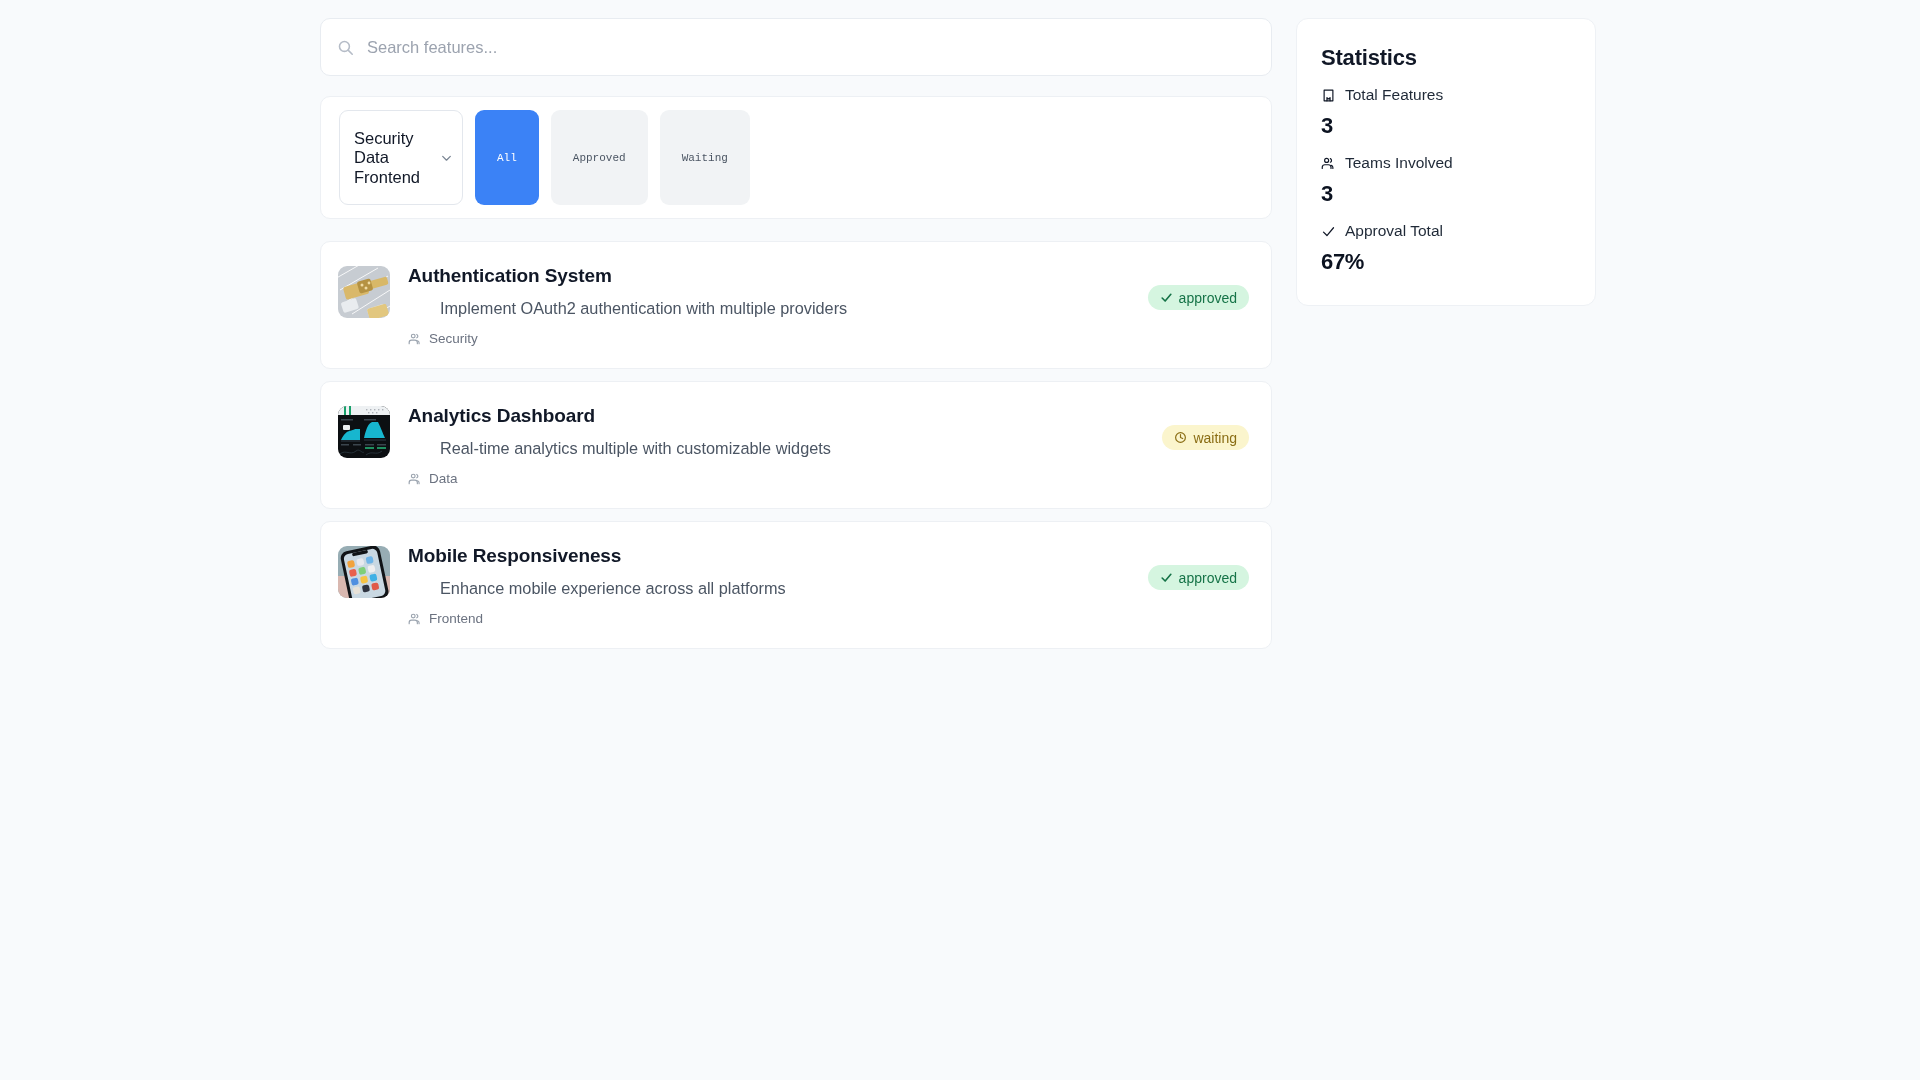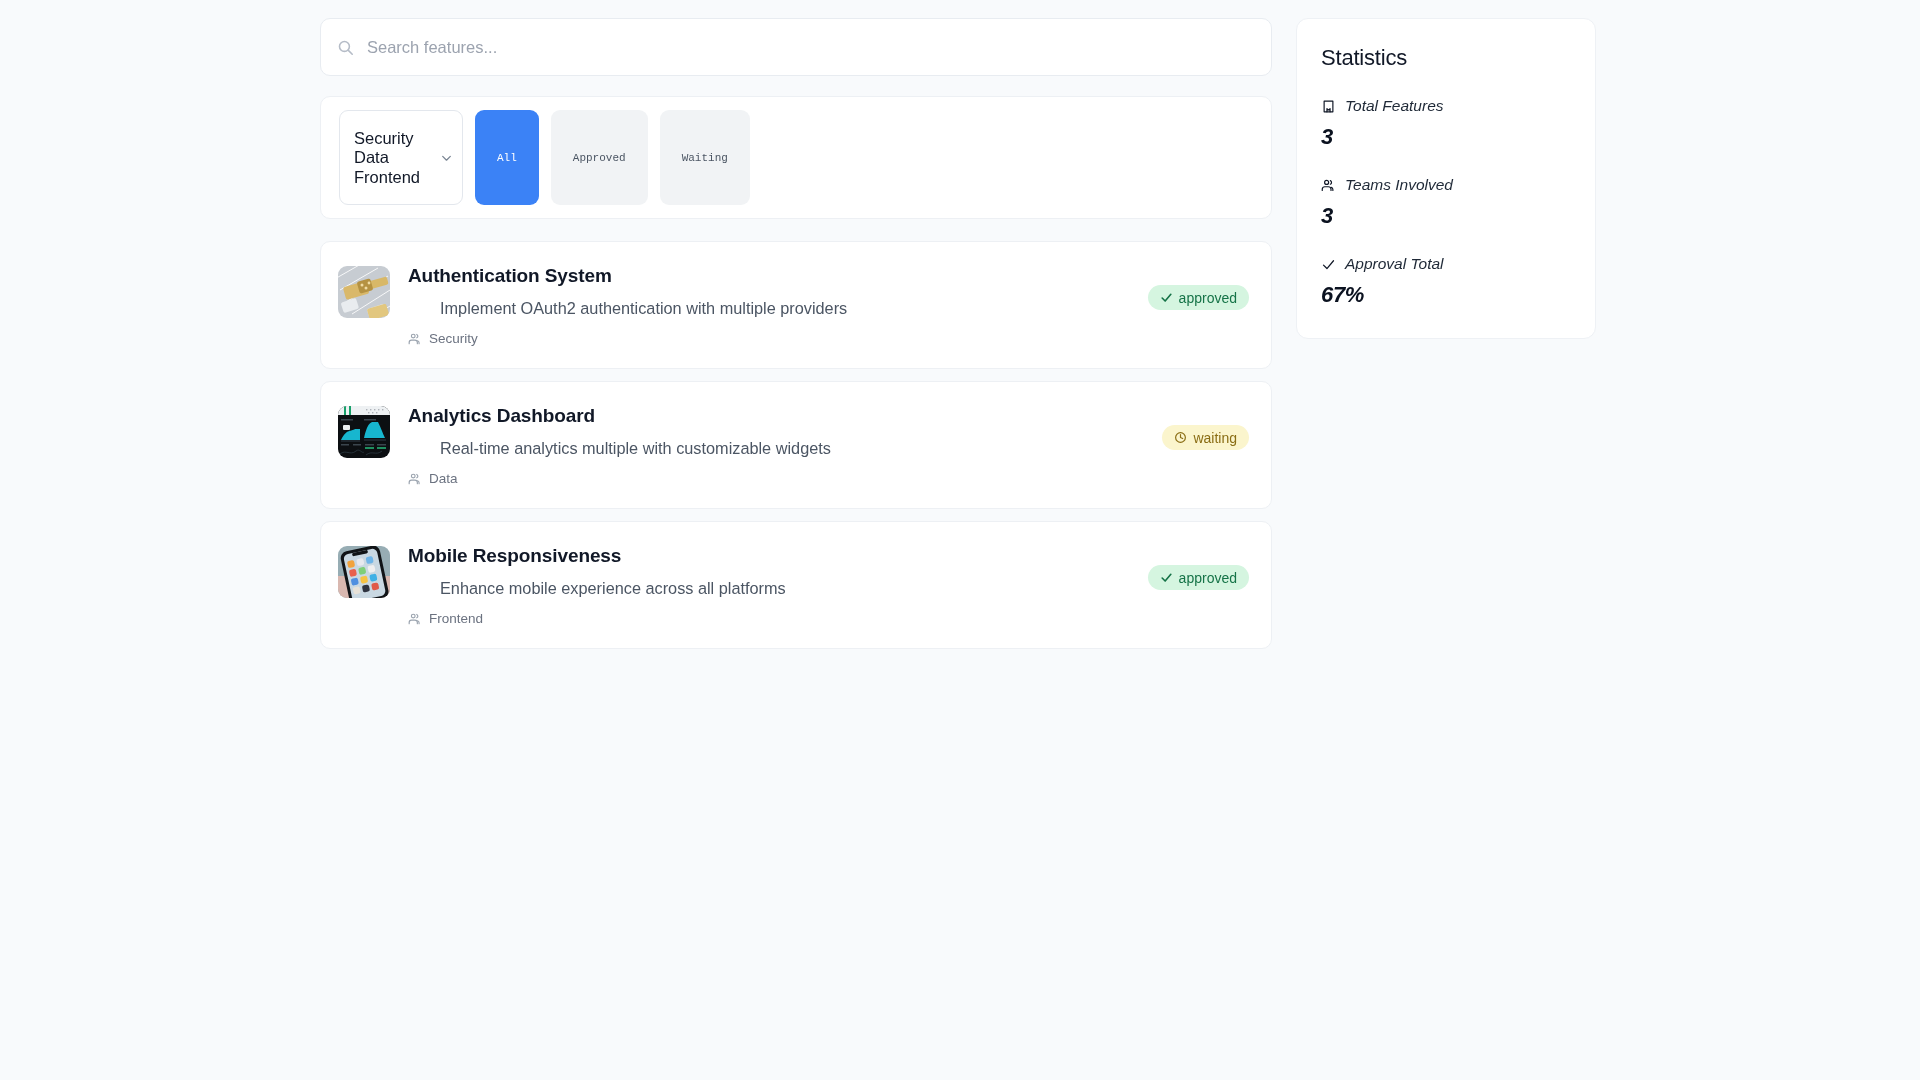--- a/index.html
+++ b/index.html
@@ -170,25 +170,25 @@
   .stats {
     width: 300px;
     margin-left: 24px;
     background: #ffffff;
     border: 1px solid #eef1f5;
     border-radius: 12px;
     padding: 26px 24px 30px 24px;
   }
   .stats-title {
     font-size: 22px;
-    font-weight: normal;
+    font-weight: bold;
     color: #111827;
     letter-spacing: -0.2px;
   }
-  .stat { margin-top: 26px; font-style: italic; }
+  .stat { margin-top: 15px; }
   .stat-label {
     display: flex; align-items: center; gap: 9px;
     font-size: 15.5px;
     color: #1f2937;
   }
   .stat-icon { width: 15px; height: 15px; color: #111827; flex: 0 0 auto; }
   .stat-icon svg { display: block; }
   .stat-value {
     margin-top: 9px;
     font-size: 22px;

